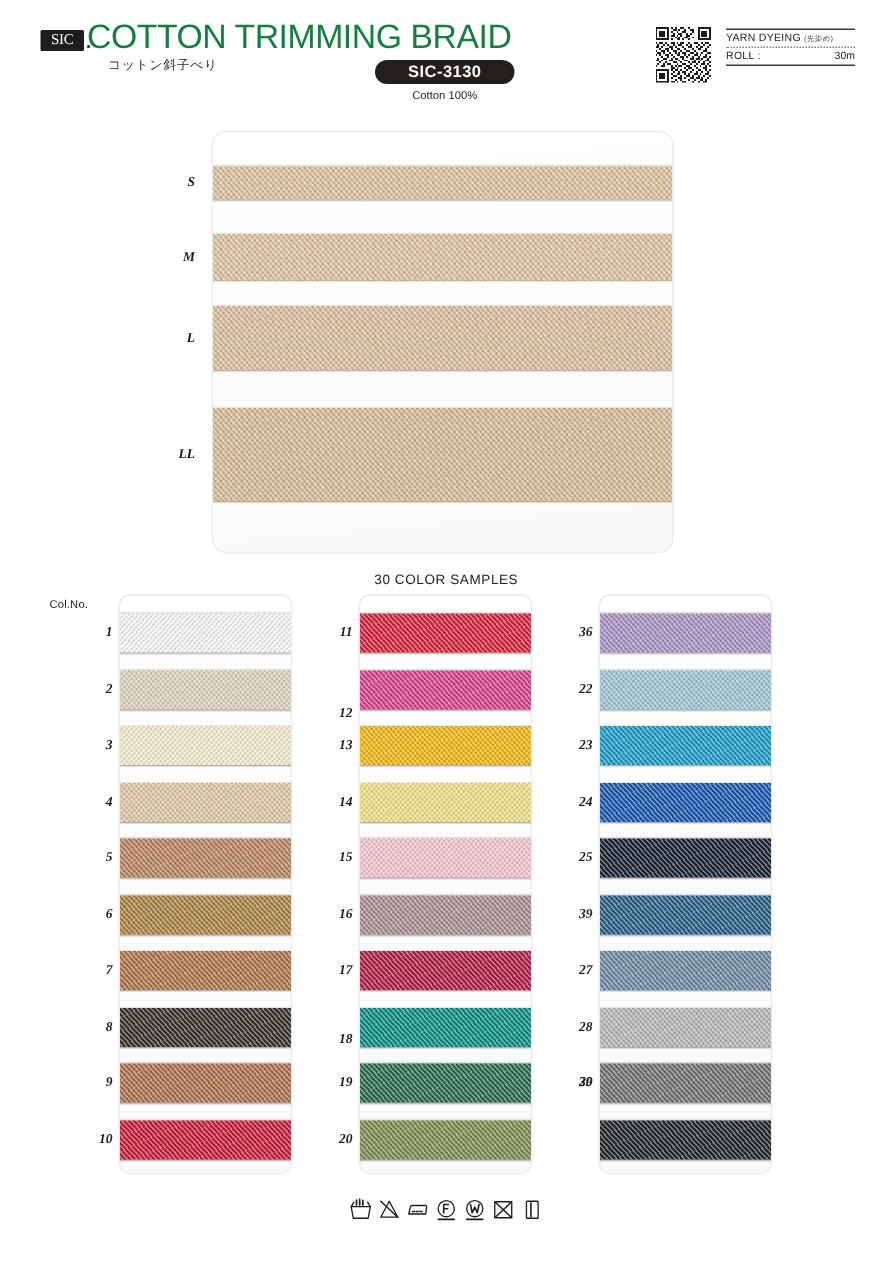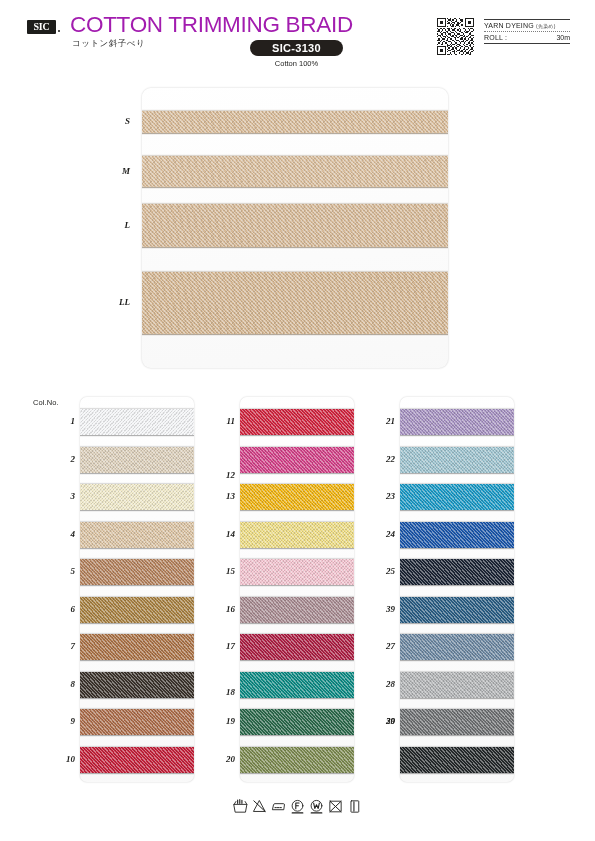--- a/index.html
+++ b/index.html
@@ -15,28 +15,28 @@
 
   
   .header{position:absolute;left:0;top:0;width:595px;height:76px;}
   .logo{
     position:absolute;left:27px;top:20px;
     width:29px;height:14px;background:#1d1d1b;
     border-radius:1px;
     display:flex;align-items:center;justify-content:center;
   }
   .logo-text{
-    color:#fff;font-size:10px;font-weight:bold;letter-spacing:-0.2px;
+    color:#fff;font-size:10px;font-weight:normal;letter-spacing:-0.2px;
     font-family:"Liberation Serif", serif;line-height:1;
   }
   .logo-dot{position:absolute;left:58px;top:30px;width:2px;height:2px;background:#1d1d1b;border-radius:50%;}
   .title{
-    position:absolute;left:70px;top:12px;
+    position:absolute;left:58px;top:12px;
     font-size:22.5px;font-weight:500;letter-spacing:-0.3px;
-    color:#a21caf;white-space:nowrap;
+    color:#15803d;white-space:nowrap;
     font-family:"Liberation Sans", sans-serif;
   }
   .subtitle{
     position:absolute;left:72px;top:38px;
     font-size:8.5px;color:#2b2b2b;letter-spacing:0.5px;
     font-family:"DejaVu Sans", sans-serif;
   }
   .code-badge{
     position:absolute;left:250px;top:40px;
     width:93px;height:16px;background:#231f1c;border-radius:8px;
@@ -415,20 +415,21 @@
         <div class="weave"></div>
       </div>
     </div>
   <div id="size-labels">
       <div class="size-label" style="left: 100px; top: 116px;">S</div>
       <div class="size-label" style="left: 100px; top: 165.5px;">M</div>
       <div class="size-label" style="left: 100px; top: 219.5px;">L</div>
       <div class="size-label" style="left: 100px; top: 297px;">LL</div>
     </div>
 
+  <div class="samples-title">30 COLOR SAMPLES</div>
   <div class="colno">Col.No.</div>
   <div id="swatch-columns">
       <div class="swatch-num" style="left: 53px; top: 416px;">1</div>
       <div class="swatch-num" style="left: 53px; top: 453.5px;">2</div>
       <div class="swatch-num" style="left: 53px; top: 491px;">3</div>
       <div class="swatch-num" style="left: 53px; top: 528.5px;">4</div>
       <div class="swatch-num" style="left: 53px; top: 566px;">5</div>
       <div class="swatch-num" style="left: 53px; top: 603.5px;">6</div>
       <div class="swatch-num" style="left: 53px; top: 641px;">7</div>
       <div class="swatch-num" style="left: 53px; top: 678.5px;">8</div>
@@ -503,21 +504,21 @@
         <div class="swatch" style="top: 274.5px; background: rgb(14, 139, 132);">
           <div class="weave"></div>
         </div>
         <div class="swatch" style="top: 312px; background: rgb(44, 106, 76);">
           <div class="weave"></div>
         </div>
         <div class="swatch" style="top: 349.5px; background: rgb(125, 139, 81);">
           <div class="weave"></div>
         </div>
       </div>
-      <div class="swatch-num" style="left: 373px; top: 416px;">21</div>
+      <div class="swatch-num" style="left: 373px; top: 416px;">36</div>
       <div class="swatch-num" style="left: 373px; top: 453.5px;">22</div>
       <div class="swatch-num" style="left: 373px; top: 491px;">23</div>
       <div class="swatch-num" style="left: 373px; top: 528.5px;">24</div>
       <div class="swatch-num" style="left: 373px; top: 566px;">25</div>
       <div class="swatch-num" style="left: 373px; top: 603.5px;">39</div>
       <div class="swatch-num" style="left: 373px; top: 641px;">27</div>
       <div class="swatch-num" style="left: 373px; top: 678.5px;">28</div>
       <div class="swatch-num" style="left: 373px; top: 716px;">29</div>
       <div class="swatch-num" style="left: 373px; top: 716px;">30</div>
       <div class="swatch-col" style="left: 400px;">

